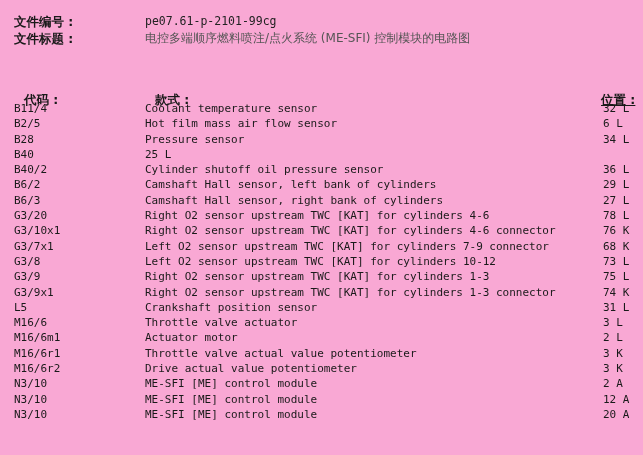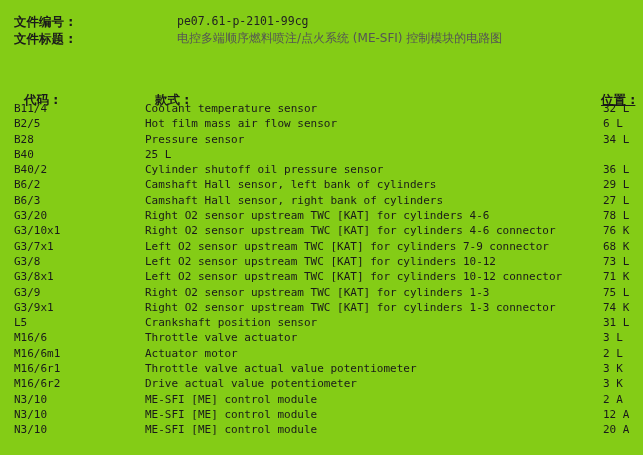--- a/index.html
+++ b/index.html
@@ -1,29 +1,29 @@
 <!DOCTYPE html>
 <html><head>
 <meta charset="utf-8">
 <style>
   * { margin:0; padding:0; box-sizing:border-box; }
   html,body { width:643px; height:455px; background:#ffffff; overflow:hidden; }
   .page {
-    position:relative; width:643px; height:455px; background:#84cc16;
+    position:relative; width:643px; height:455px; background:#f9a8d4;
     font-family:"DejaVu Sans Mono","Liberation Mono",monospace;
     color:#1a1a1a;
   }
   .info-section { position:absolute; top:13px; left:14px; width:615px; }
   .info-row { display:flex; height:17px; line-height:17px; }
   .info-label {
     width:131px; flex:0 0 131px;
     font-family:"DejaVu Sans","Liberation Sans",sans-serif;
     font-weight:bold; font-size:12.5px; color:#1a1a1a;
   }
-  .info-value { font-size:11.5px; color:#222222;margin-left:32px; }
+  .info-value { font-size:11.5px; color:#222222; }
   .info-value.cjk-title {
     font-family:"DejaVu Sans","Liberation Sans",sans-serif;
     font-size:12px; color:#555555;
   }
   .table-header {
     position:absolute; top:72px; left:0; width:643px;
     display:grid; grid-template-columns:131px 458px 1fr;
     padding-left:24px; height:16px; line-height:16px;margin-top:20px;
   }
   .table-header span {
@@ -110,25 +110,20 @@
         <span class="col-code">G3/7x1</span>
         <span class="col-desc">Left O2 sensor upstream TWC [KAT] for cylinders 7-9 connector</span>
         <span class="col-pos">68 K</span>
       </div>
       <div class="row">
         <span class="col-code">G3/8</span>
         <span class="col-desc">Left O2 sensor upstream TWC [KAT] for cylinders 10-12</span>
         <span class="col-pos">73 L</span>
       </div>
       <div class="row">
-        <span class="col-code">G3/8x1</span>
-        <span class="col-desc">Left O2 sensor upstream TWC [KAT] for cylinders 10-12 connector</span>
-        <span class="col-pos">71 K</span>
-      </div>
-      <div class="row">
         <span class="col-code">G3/9</span>
         <span class="col-desc">Right O2 sensor upstream TWC [KAT] for cylinders 1-3</span>
         <span class="col-pos">75 L</span>
       </div>
       <div class="row">
         <span class="col-code">G3/9x1</span>
         <span class="col-desc">Right O2 sensor upstream TWC [KAT] for cylinders 1-3 connector</span>
         <span class="col-pos">74 K</span>
       </div>
       <div class="row">

